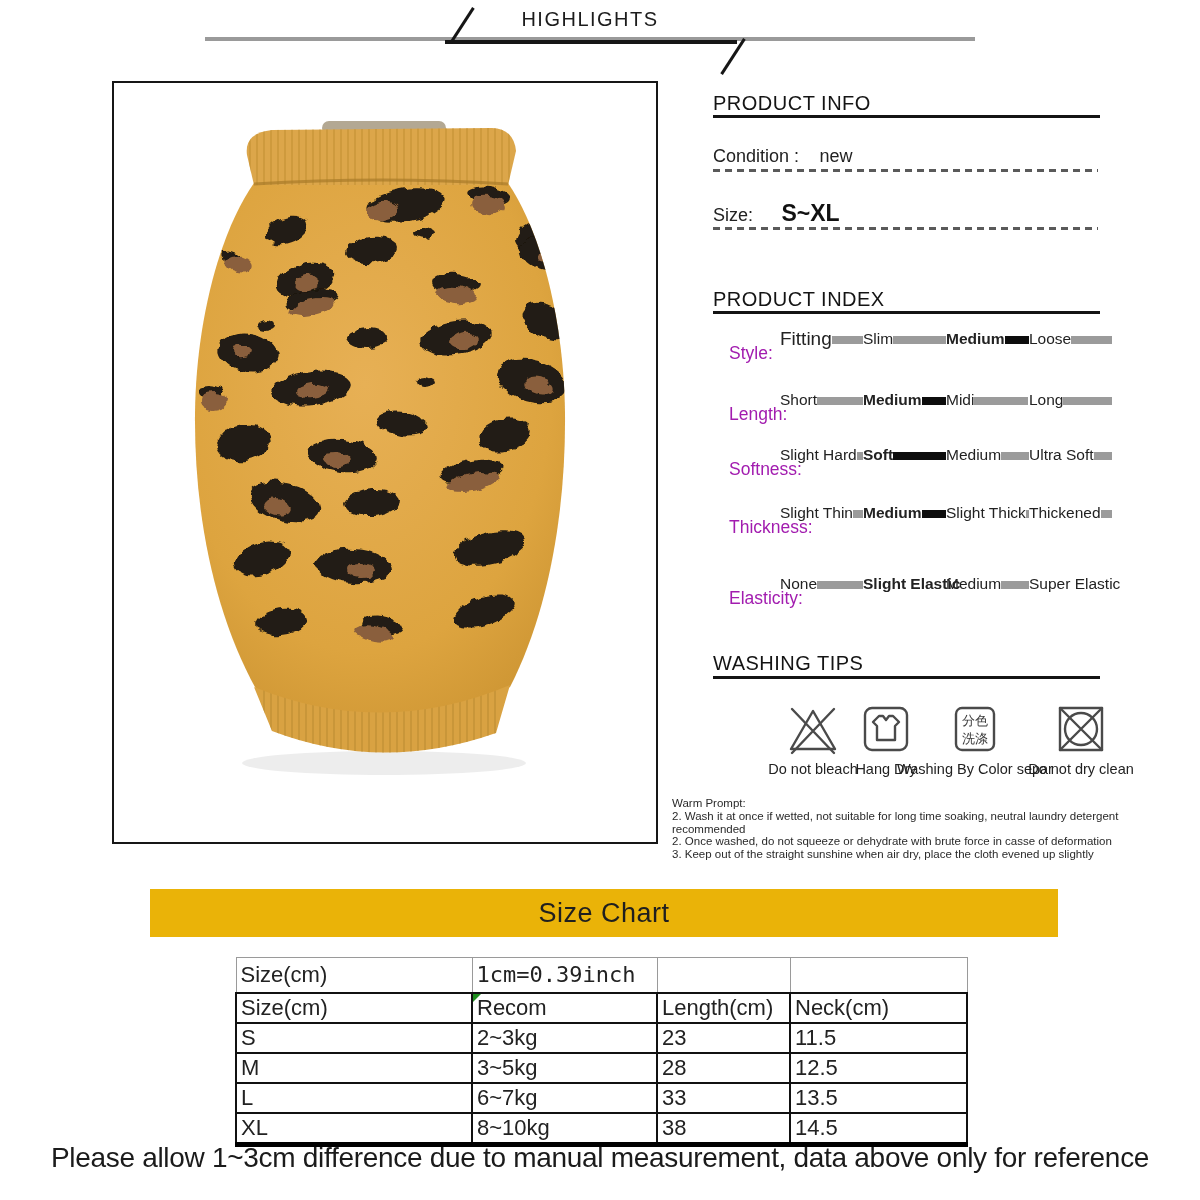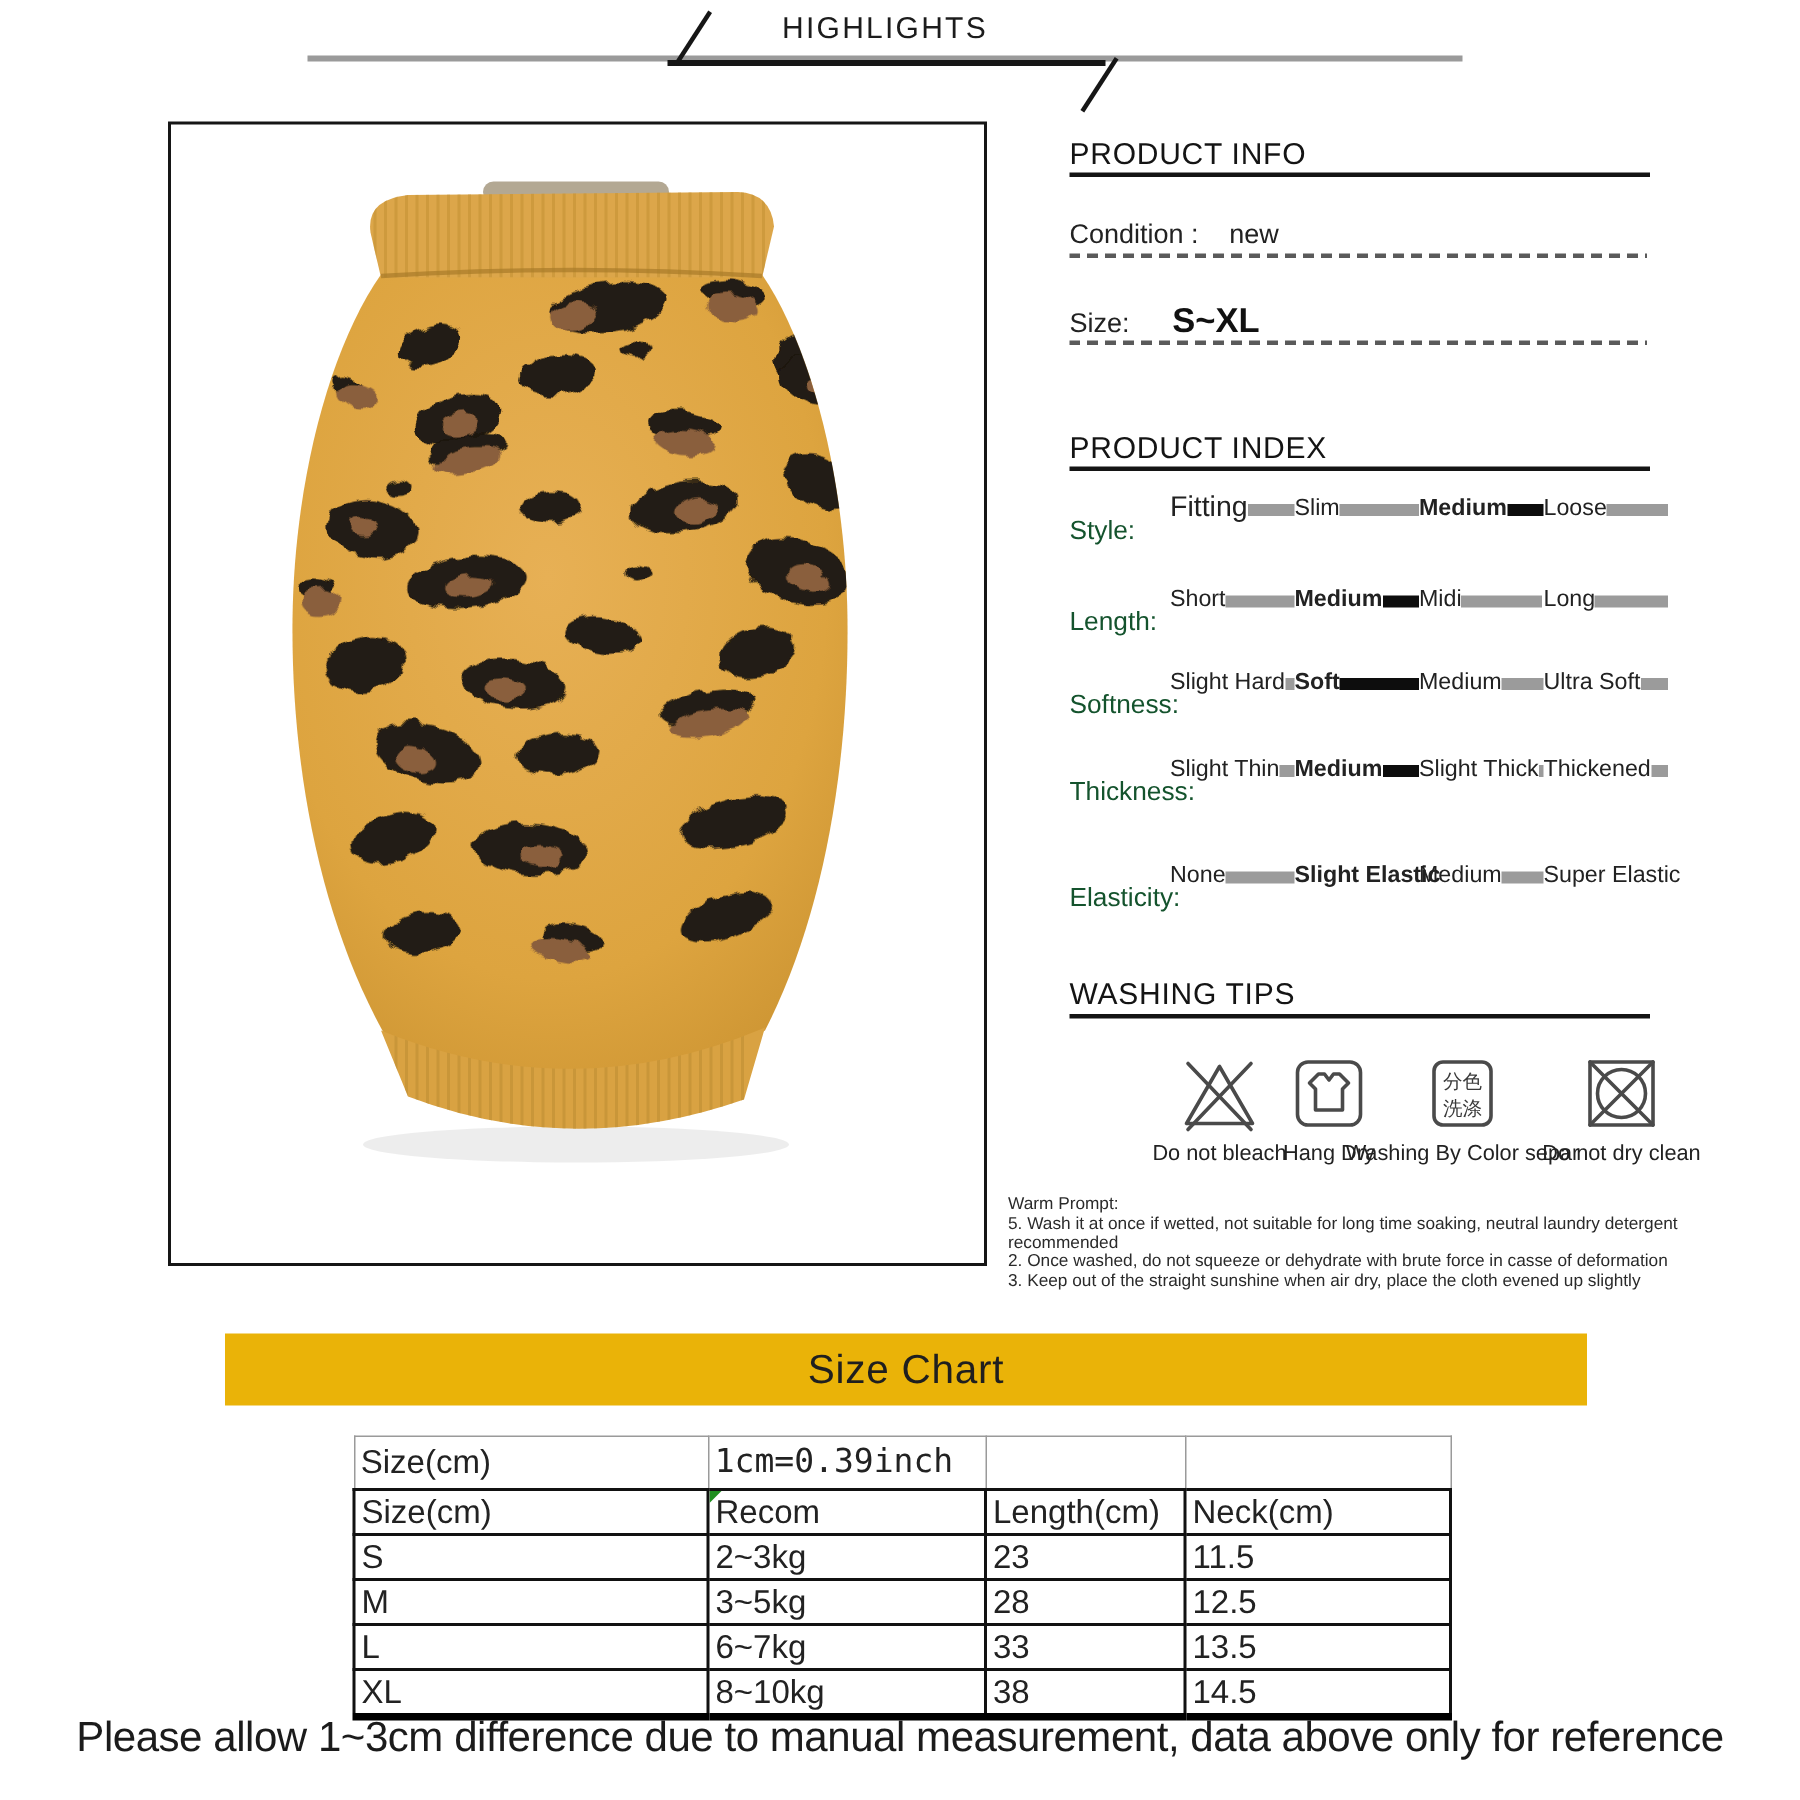--- a/index.html
+++ b/index.html
@@ -24,21 +24,21 @@
   .sec-title { font-size:20px; letter-spacing:0.5px; color:#141414; }
   .sec-rule  { height:3px; background:#141414; }
   .dashed    { height:3px; background:repeating-linear-gradient(90deg,#5a5a5a 0 7px,transparent 7px 12px); }
 
   .info-label { font-size:18px; color:#222; }
   .info-value { font-size:18px; color:#222; }
   .size-value { font-size:23px; font-weight:bold; color:#111; }
 
   
   .idx-row { position:absolute; left:713px; width:398px; height:30px; }
-  .idx-label { position:absolute; left:0; bottom:-5px; font-size:17.5px; color:#14532d; white-space:nowrap;text-align:right; }
+  .idx-label { position:absolute; left:16px; bottom:-5px; font-size:17.5px; color:#a21caf; white-space:nowrap;text-align:right; }
   .idx-opts { position:absolute; left:67px; top:0; display:flex; }
   .opt { width:83px; display:flex; flex-direction:row; align-items:center; }
   .opt-label { font-size:15.5px; line-height:19px; white-space:nowrap; color:#222; }
   .opt.fitting .opt-label { font-size:19px; }
   .opt-bar { width:54px; height:8px; background:#9b9b9b; margin-top:3px; }
   .opt.sel .opt-label { font-weight:bold; }
   .opt.sel .opt-bar { background:#0d0d0d; }
 
   
   .tip { position:absolute; top:703px; display:flex; flex-direction:column; align-items:center; }
@@ -412,21 +412,21 @@
     <svg width="52" height="52" viewBox="0 0 52 52">
       <rect class="wash-stroke" x="5" y="5" width="42" height="42"></rect>
       <circle class="wash-stroke" cx="26" cy="26" r="16"></circle>
       <path class="wash-stroke" d="M5,5 L47,47 M47,5 L5,47"></path>
     </svg>
     <div class="tip-label">Do not dry clean</div>
   </div>
 
   <div class="abs warm">
     <div>Warm Prompt:</div>
-    <div>5. Wash it at once if wetted, not suitable for long time soaking, neutral laundry detergent recommended</div>
+    <div>2. Wash it at once if wetted, not suitable for long time soaking, neutral laundry detergent recommended</div>
     <div>2. Once washed, do not squeeze or dehydrate with brute force in casse of deformation</div>
     <div>3. Keep out of the straight sunshine when air dry, place the cloth evened up slightly</div>
   </div>
 
   <div class="abs banner">
     <span class="banner-text">Size Chart</span>
   </div>
 
   <table class="size">
     <colgroup>

